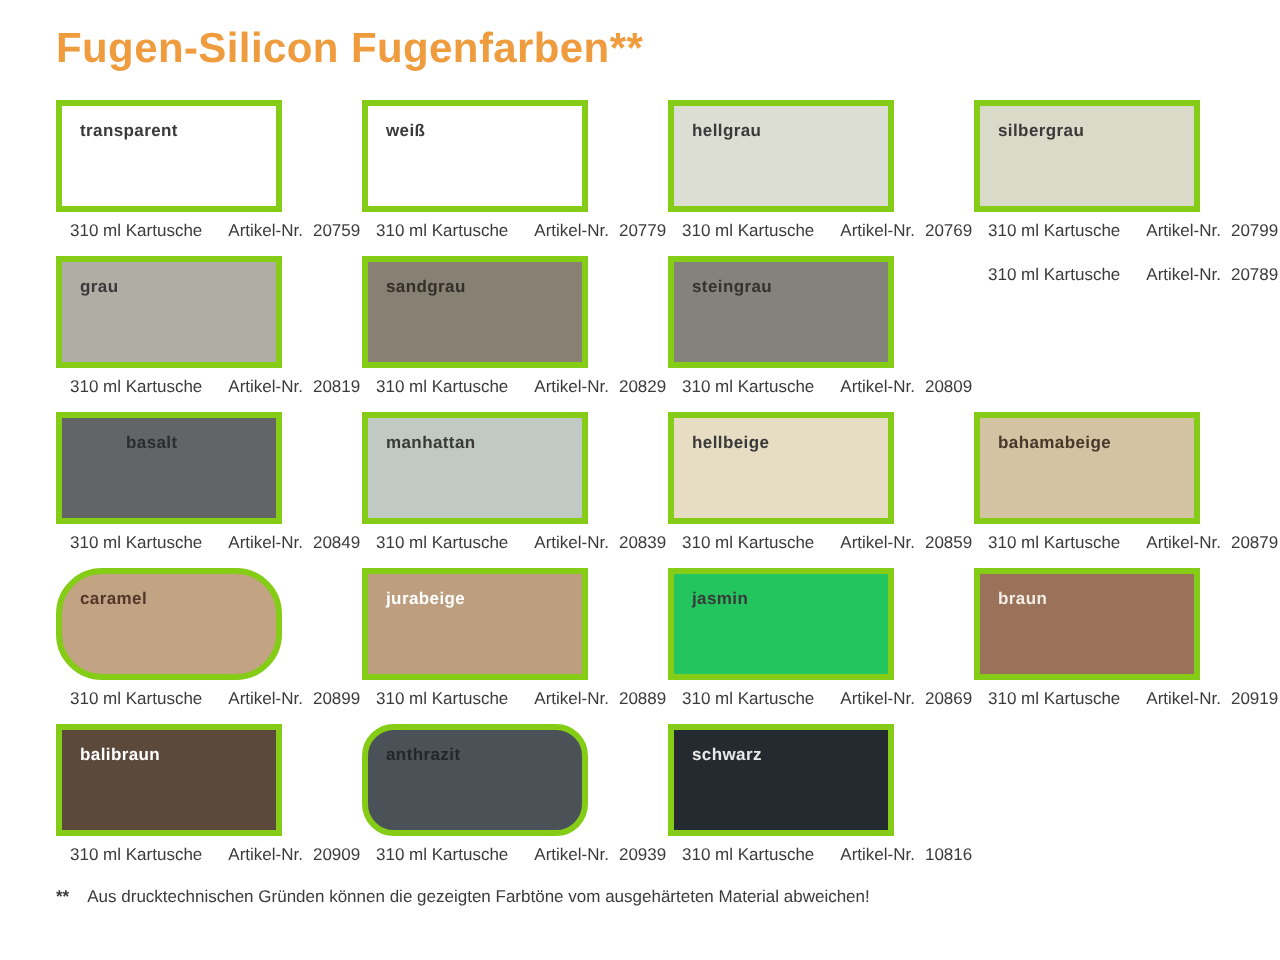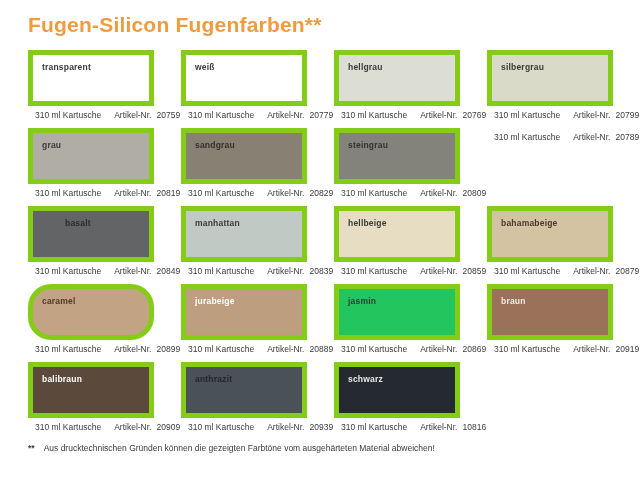--- a/index.html
+++ b/index.html
@@ -32,23 +32,23 @@
     grid-template-columns: repeat(4, 127px);
     column-gap: 26px;
     row-gap: 9px;
   }
   .swatch-cell {
     width: 127px;
     height: 69px;
   }
   .swatch-box {
     box-sizing: border-box;
-    width: 126px;
+    width: 113px;
     height: 56px;
-    border: 5px solid #84cc16;
+    border: 3px solid #84cc16;
     padding: 7px 0 0 9px;
   }
   .swatch-name {
     font-size: 8.5px;
     font-weight: bold;
     letter-spacing: 0.2px;
   }
   .swatch-meta {
     display: flex;
     align-items: baseline;
@@ -258,21 +258,21 @@
       <div class="swatch-name" style="color: rgb(255, 255, 255);">balibraun</div>
     </div>
     <div class="swatch-meta">
       <span class="cart-label">310 ml Kartusche</span>
       <span class="art-label">Artikel-Nr.</span>
       <span class="art-no">20909</span>
     </div>
   </div>
 
   <div class="swatch-cell">
-    <div class="swatch-box" style="background: rgb(75, 82, 87);">
+    <div class="swatch-box" style="background: rgb(75, 82, 87); border-radius: 16px;">
       <div class="swatch-name" style="color: rgb(33, 39, 43);">anthrazit</div>
     </div>
     <div class="swatch-meta">
       <span class="cart-label">310 ml Kartusche</span>
       <span class="art-label">Artikel-Nr.</span>
       <span class="art-no">20939</span>
     </div>
   </div>
 
   <div class="swatch-cell">

